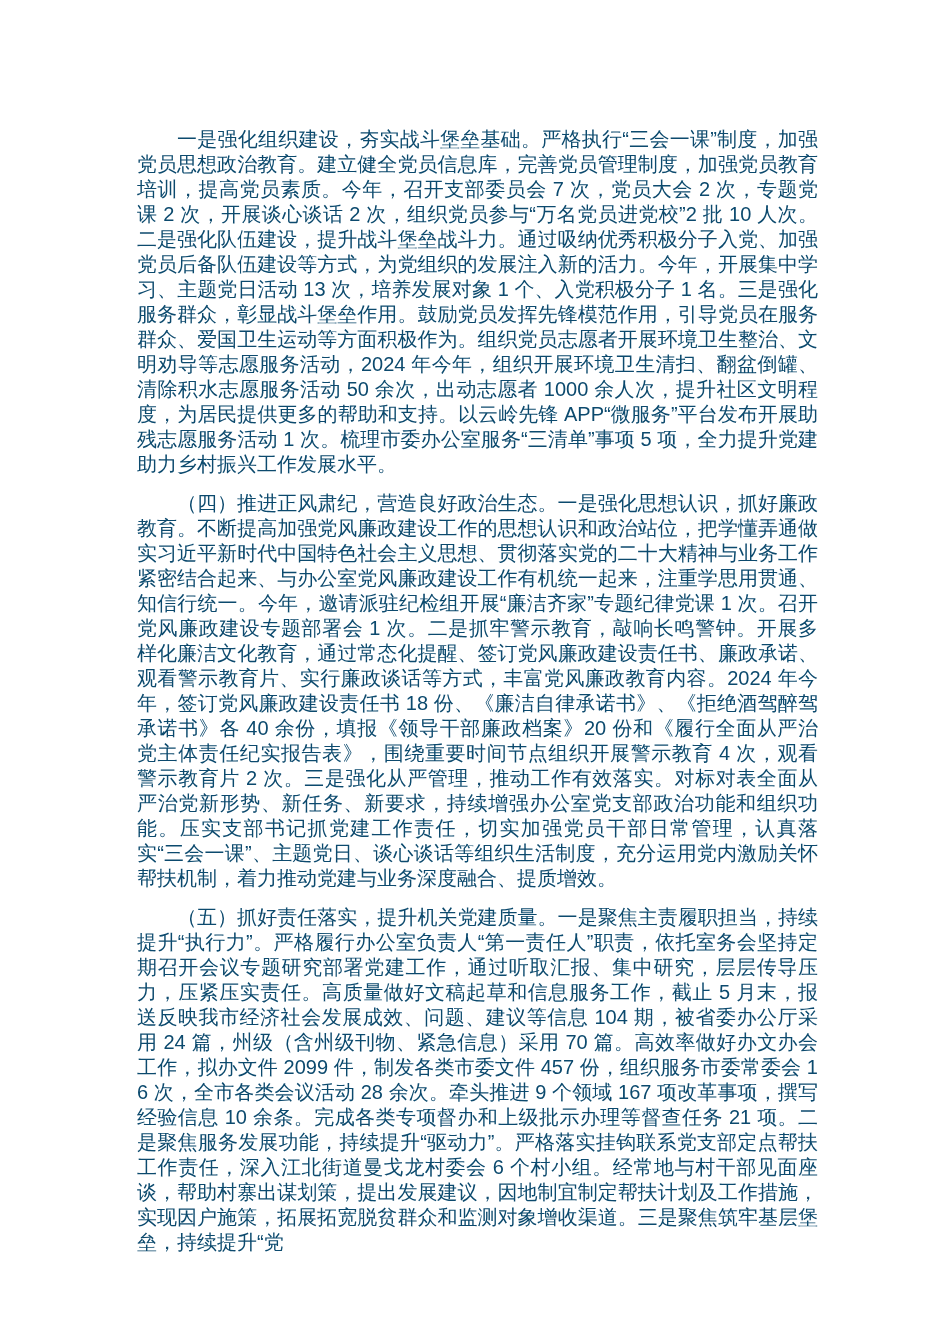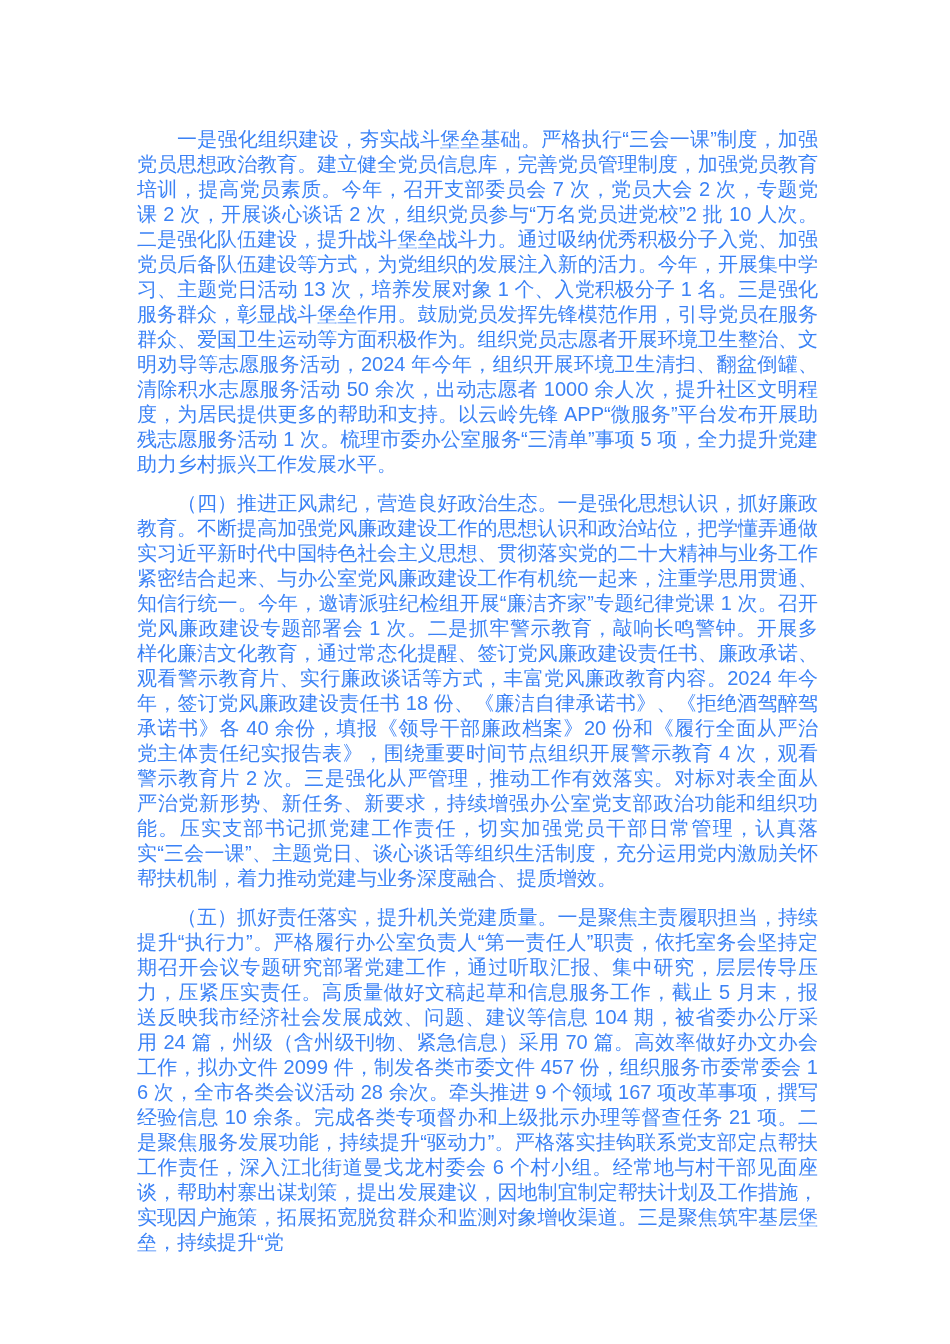--- a/index.html
+++ b/index.html
@@ -18,21 +18,21 @@
     height: 1344px;
     background: #ffffff;
     padding: 127px 132px 0 137px;
     overflow: hidden;
   }
   .para {
     margin: 0 0 14px 0;
     font-family: "Liberation Sans", sans-serif;
     font-size: 20px;
     line-height: 25px;
-    color: #3b82f6;
+    color: #0c4a6e;
     text-align: justify;
     text-indent: 2em;
     word-break: break-all;
   }
   .para:last-child {
     margin-bottom: 8px;
   }
 </style>
 </head>
 <body>

